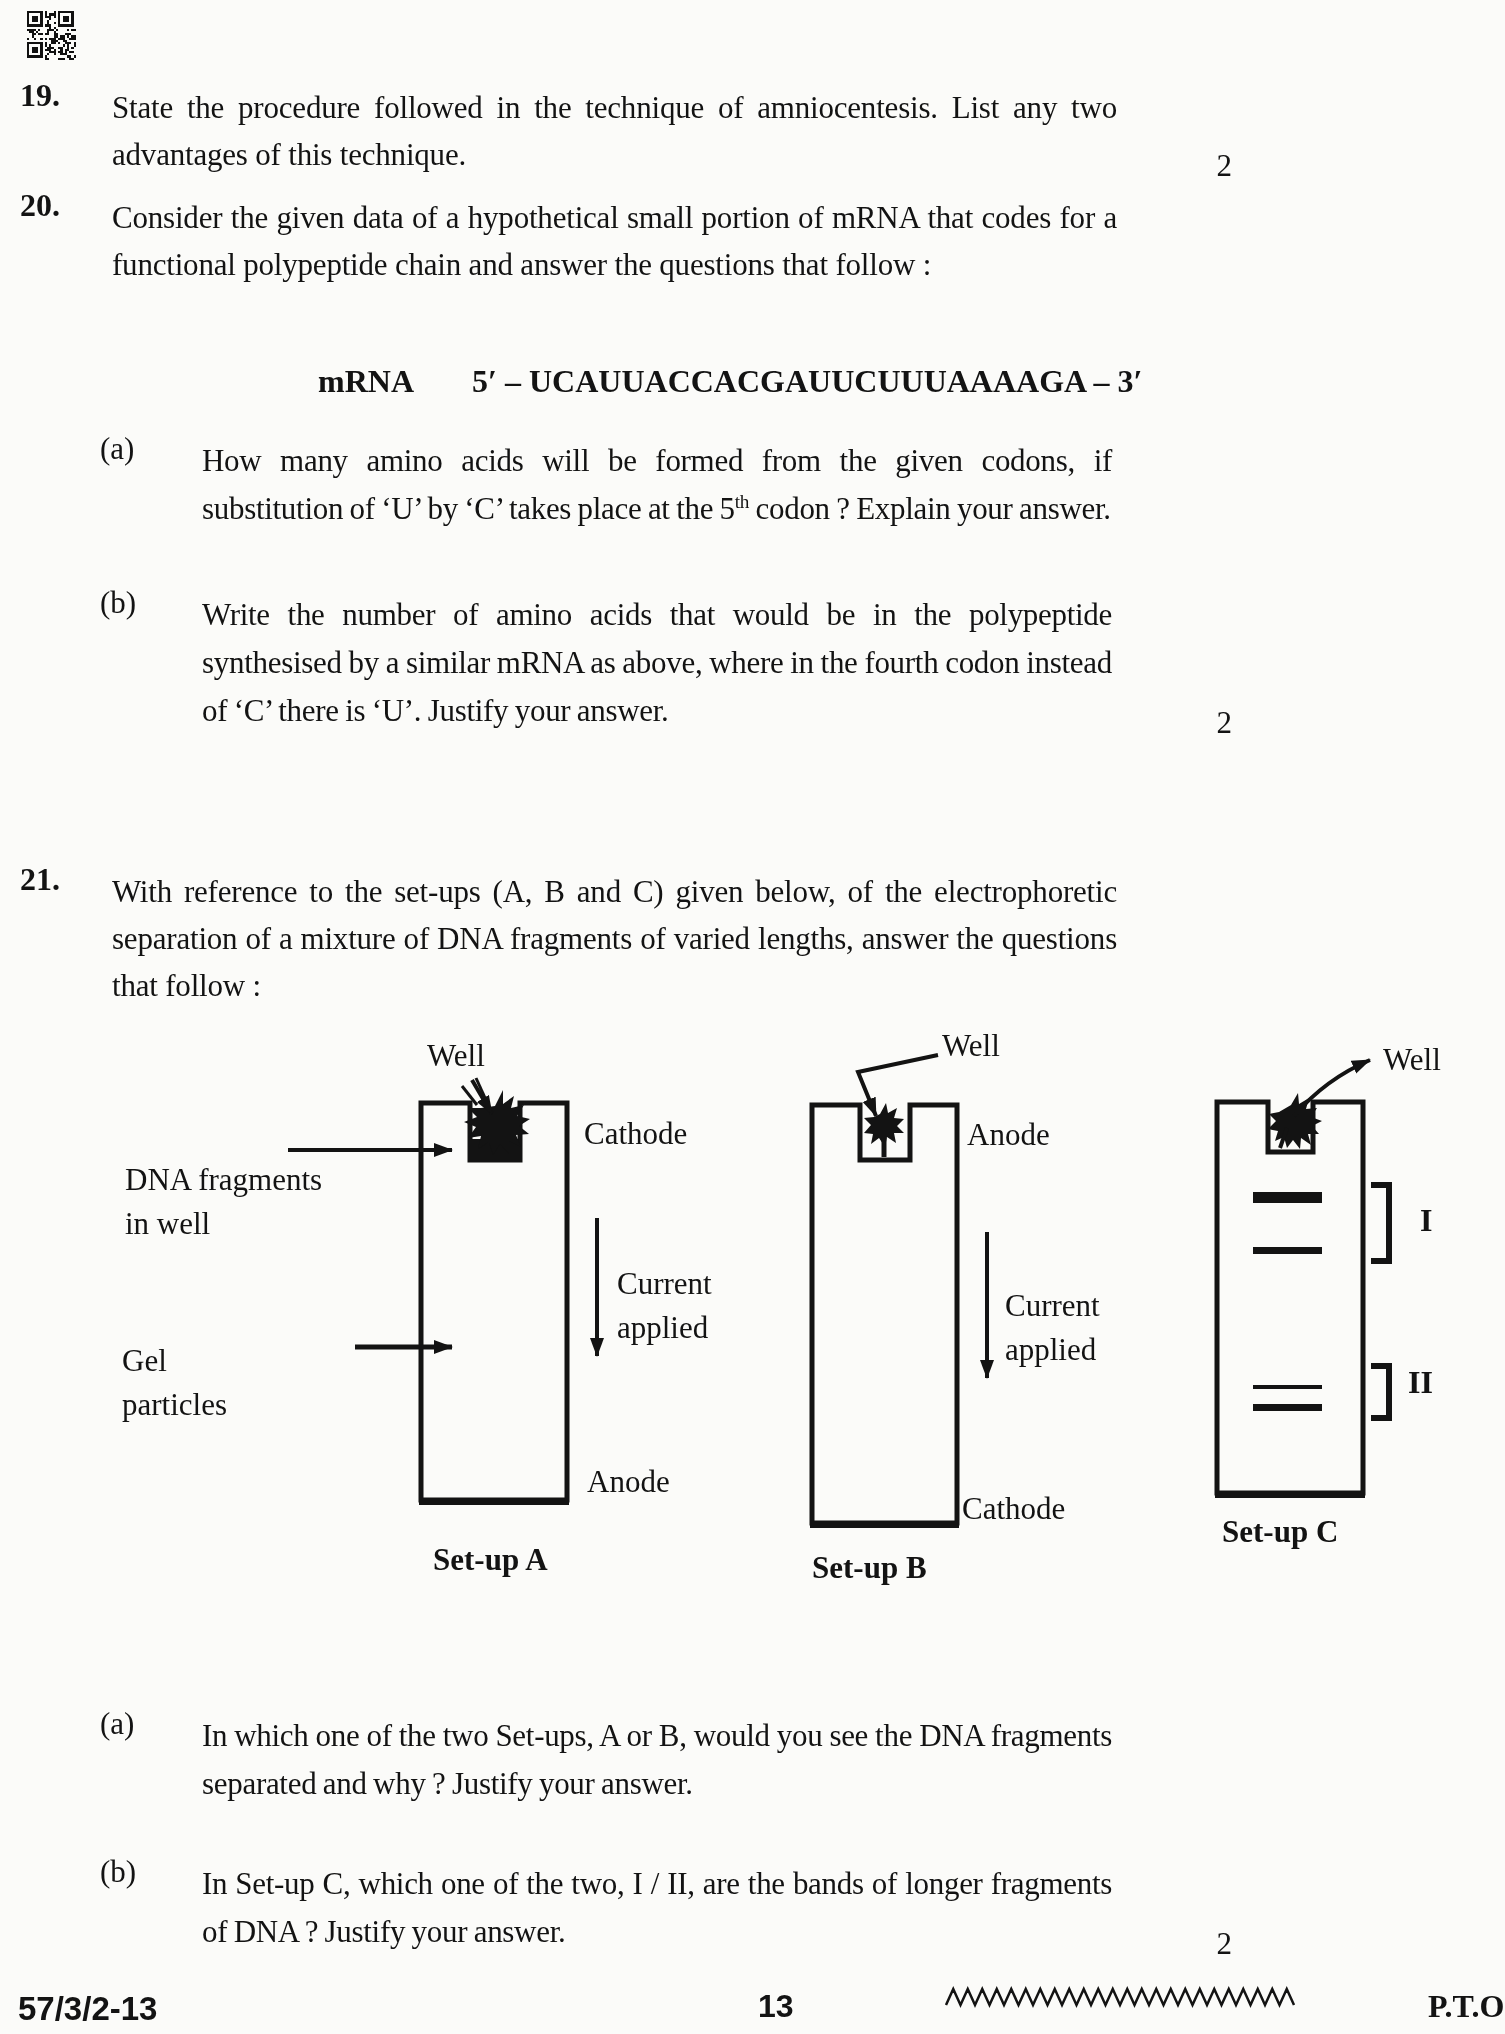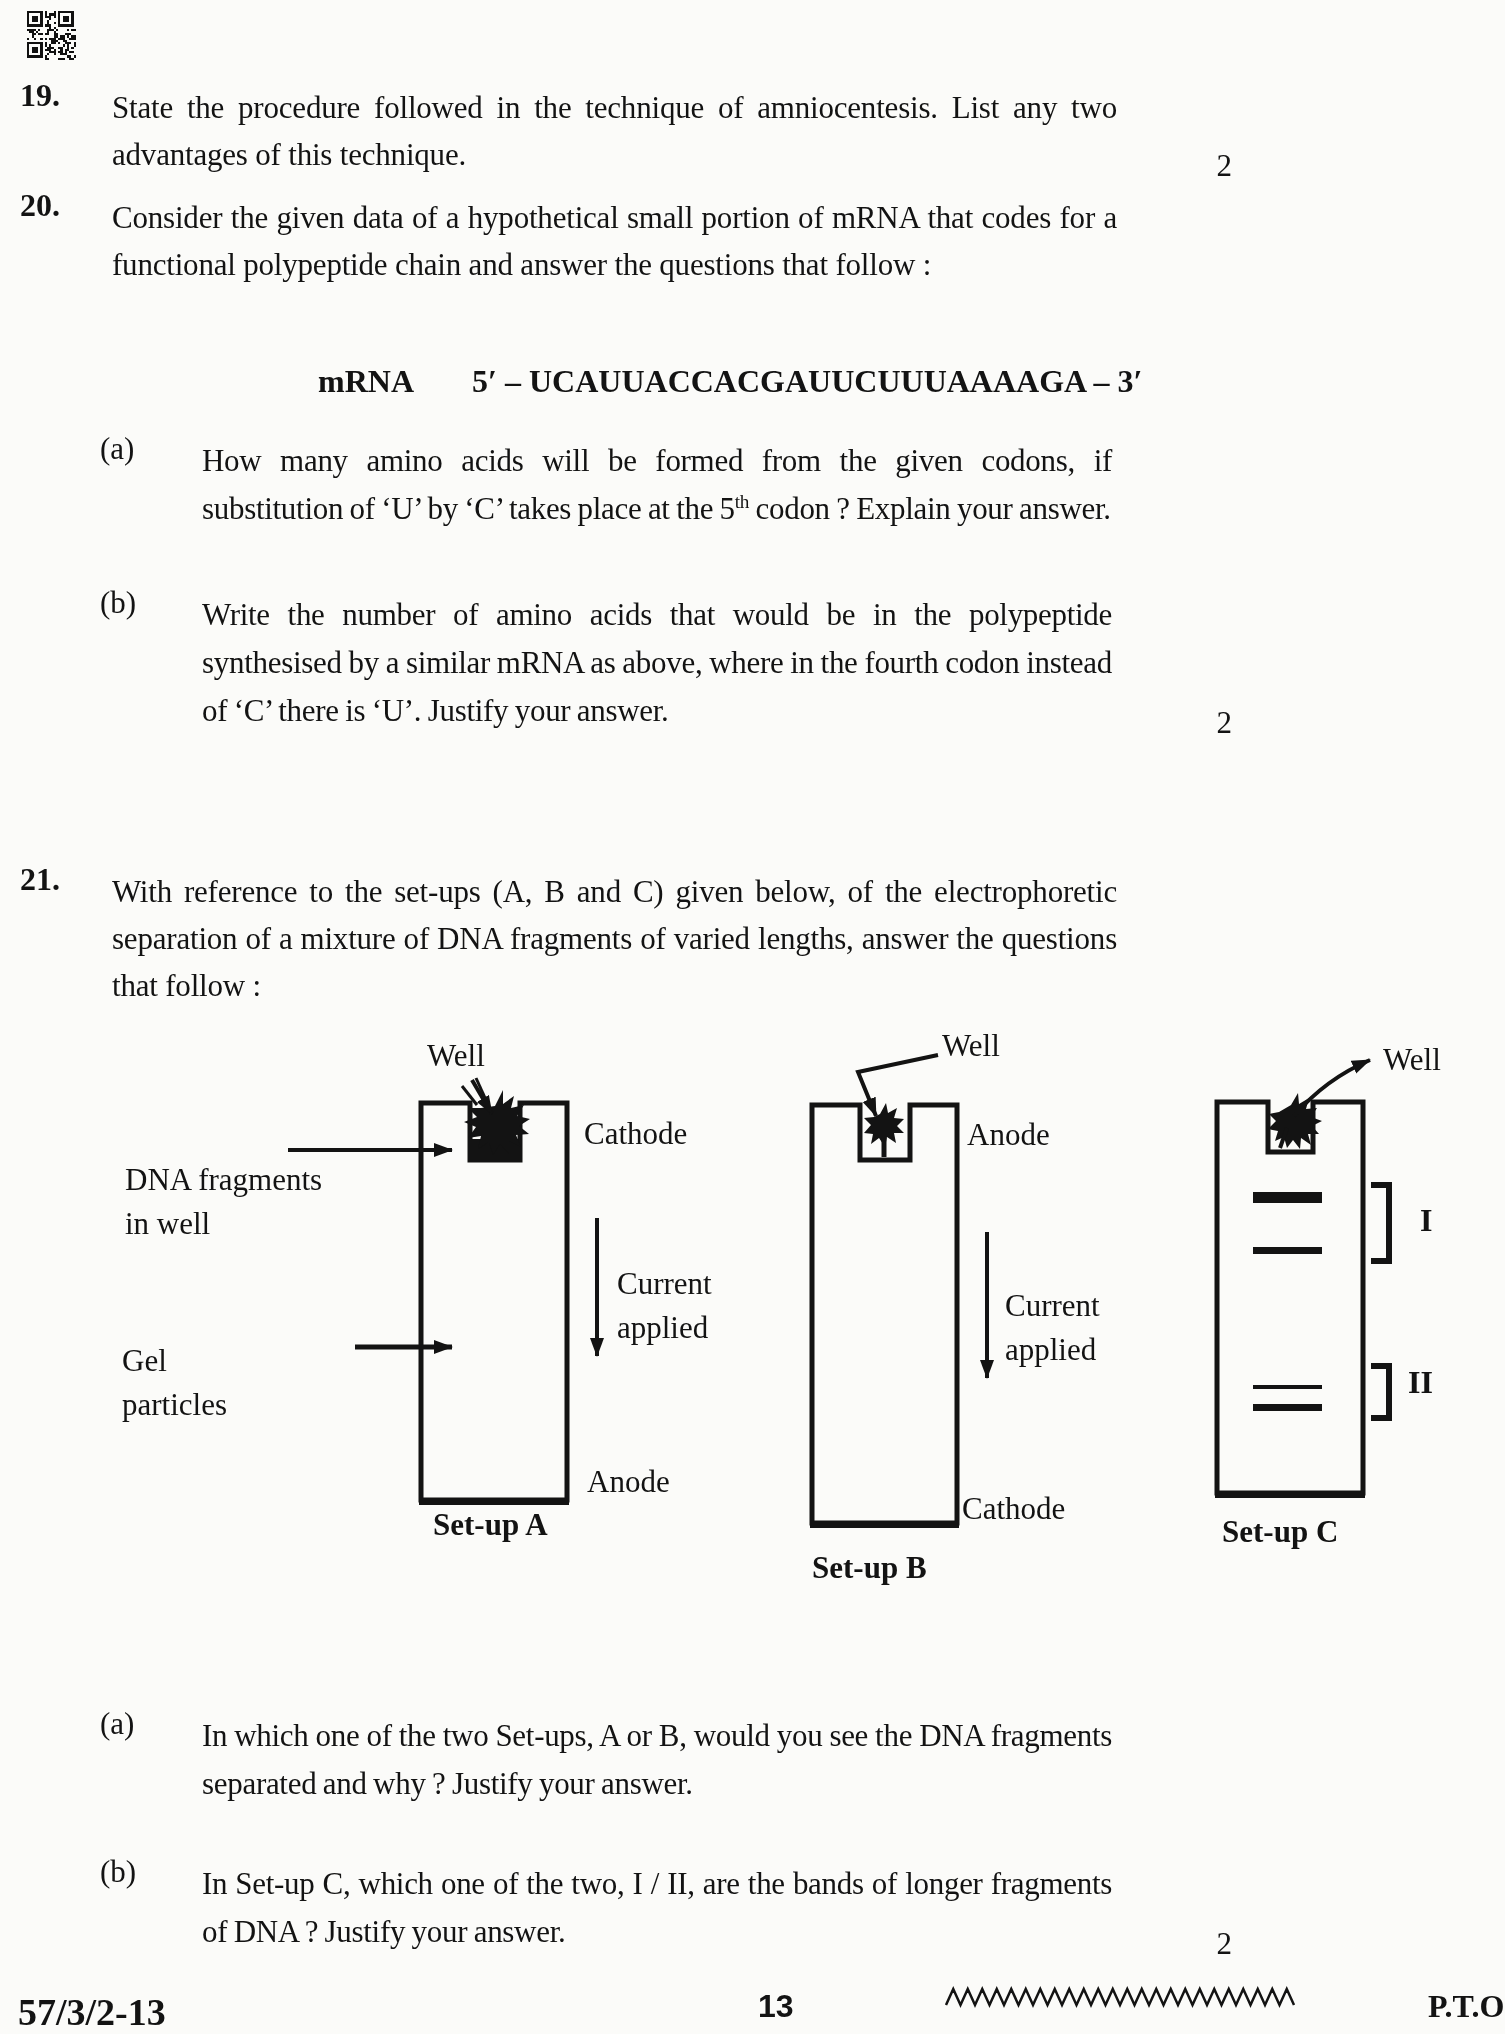--- a/index.html
+++ b/index.html
@@ -20,21 +20,21 @@
   .subtext sup{font-size:0.62em;line-height:0;vertical-align:super;}
   .marks{position:absolute;right:28px;bottom:0;font-size:31px;line-height:48px;}
   
   #diagram{position:absolute;left:0;top:1010px;width:1505px;height:640px;}
   #diagram svg{position:absolute;left:0;top:0;}
   .dlab{position:absolute;font-size:31px;line-height:44px;white-space:nowrap;}
   .dlab.right{}
   .dlab.bold{font-weight:bold;}
   .dlab.roman{font-weight:bold;font-size:32px;}
   
-  #footer-left{position:absolute;left:18px;top:1990px;font-family:Liberation Serif, serif;font-weight:bold;font-size:38px;text-align:right;}
+  #footer-left{position:absolute;left:18px;top:1990px;font-family:Liberation Sans, sans-serif;font-weight:bold;font-size:33px;text-align:right;}
   #footer-page{position:absolute;left:758px;top:1988px;font-family:"Liberation Sans","DejaVu Sans",sans-serif;font-weight:bold;font-size:32px;}
   #footer-pto{position:absolute;left:1428px;top:1988px;font-weight:bold;font-size:32px;}
   #zigzag{position:absolute;left:942px;top:1984px;}
   #qr{position:absolute;left:25px;top:8px;}
 </style>
 </head>
 <body>
 
 <svg id="qr" width="64" height="66" viewBox="0 0 29 29" shape-rendering="crispEdges">
   <rect x="0" y="0" width="29" height="29" fill="#fbfbf9"></rect>
@@ -256,21 +256,21 @@
   </div>
   <div class="dlab" style="left:617px;top:252px">
     <div>Current</div>
     <div>applied</div>
   </div>
   <div class="dlab right" style="left:122px;top:329px;width:228px">
     <div>Gel</div>
     <div>particles</div>
   </div>
   <div class="dlab" style="left:587px;top:450px">Anode</div>
-  <div class="dlab bold" style="left:433px;top:493px">Set-up A</div>
+  <div class="dlab bold" style="left:433px;top:528px">Set-up A</div>
 
   <div class="dlab" style="left:942px;top:14px">Well</div>
   <div class="dlab" style="left:967px;top:103px">Anode</div>
   <div class="dlab" style="left:1005px;top:274px">
     <div>Current</div>
     <div>applied</div>
   </div>
   <div class="dlab" style="left:962px;top:477px">Cathode</div>
   <div class="dlab bold" style="left:812px;top:536px">Set-up B</div>
 

